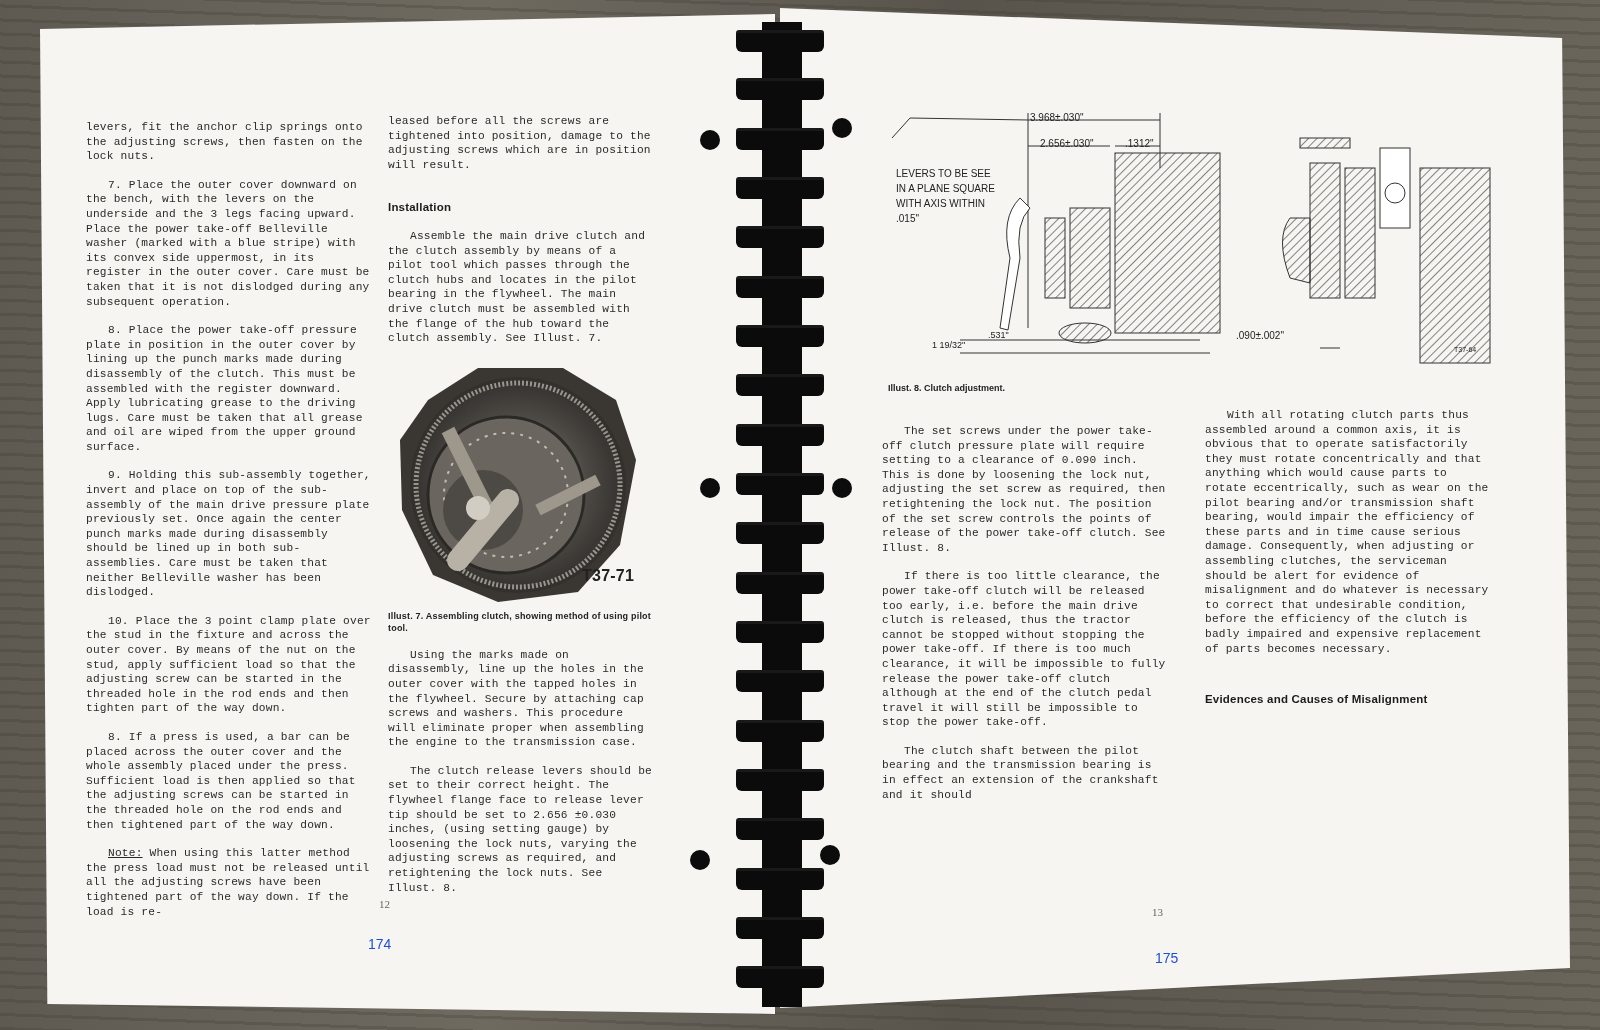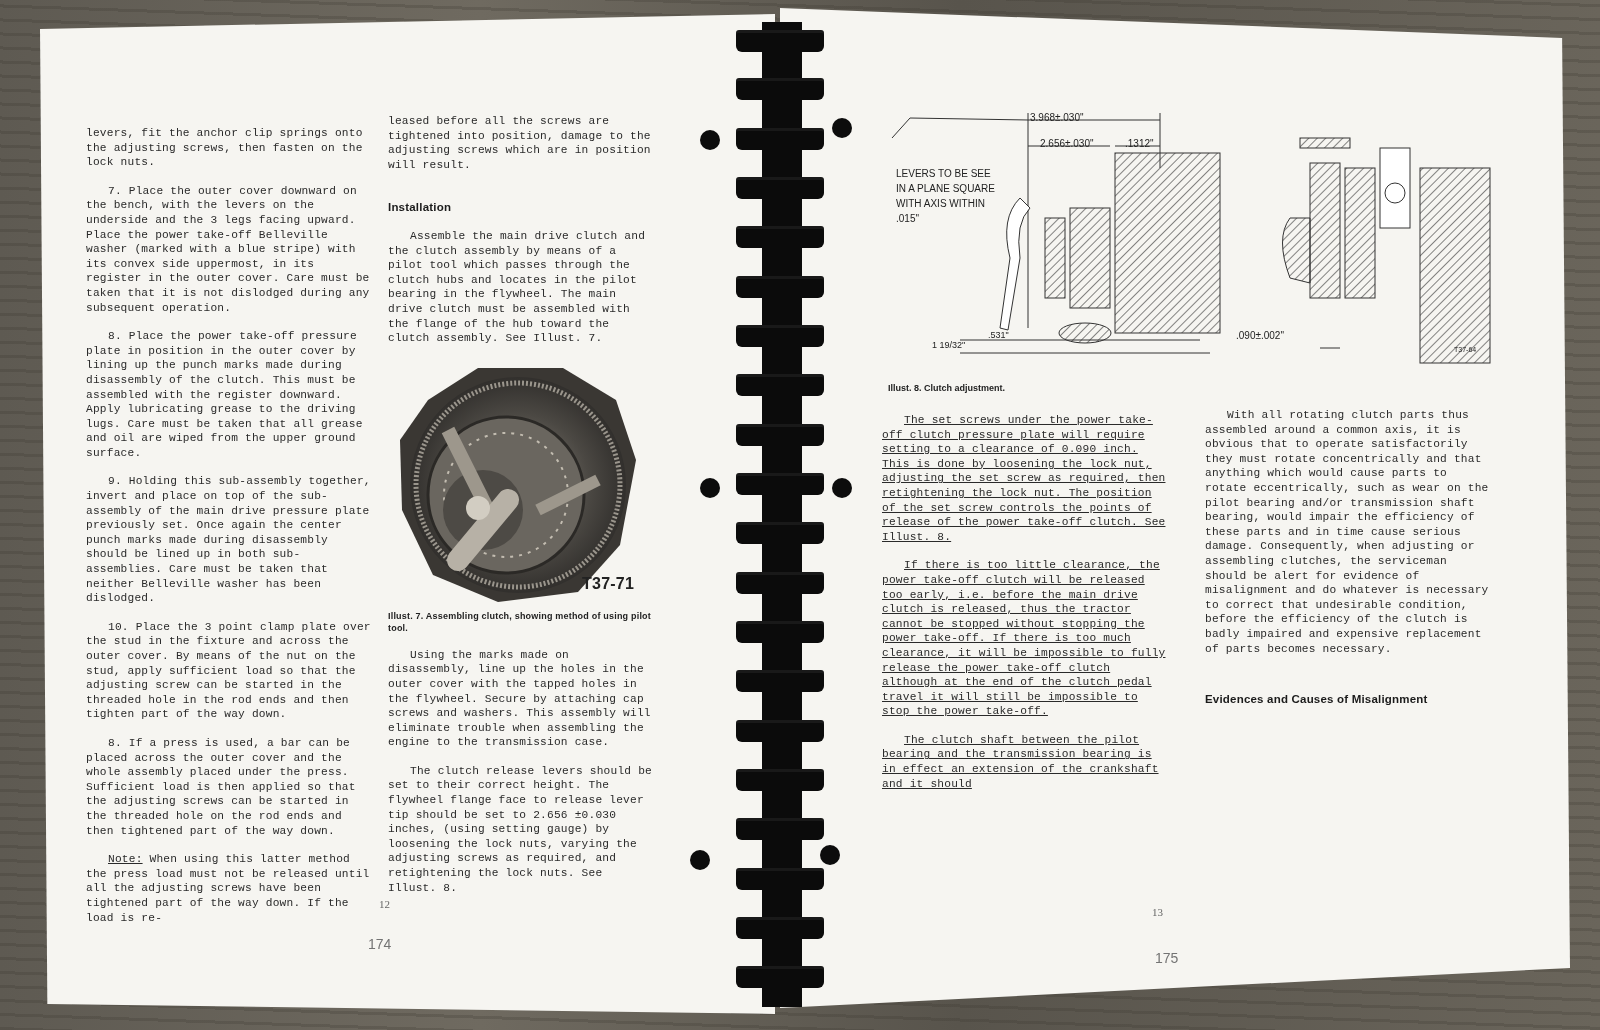--- a/index.html
+++ b/index.html
@@ -16,35 +16,35 @@
   .col{position:absolute;font-family:"Liberation Mono",monospace;font-size:11.2px;
        line-height:14.6px;color:#2a2a2a;letter-spacing:.2px;}
   .col p{margin:0 0 14px 0;text-indent:22px;}
   .col p.nind{text-indent:0;}
   .heading{font-family:"Liberation Sans",sans-serif;font-weight:bold;font-size:11.5px;
            color:#1b1b1b;margin:28px 0 14px 0;text-indent:0;}
   .caption{font-family:"Liberation Sans",sans-serif;font-weight:bold;font-size:9px;
            line-height:12px;color:#222;margin:6px 16px 16px 0;text-indent:0 !important;}
   .u{text-decoration:underline;}
   .pnum{position:absolute;font-family:"Liberation Serif",serif;color:#666;font-size:11px;}
-  .pnum2{position:absolute;font-family:"Liberation Sans",sans-serif;color:#737373;font-size:14px;}
+  .pnum2{position:absolute;font-family:"Liberation Sans",sans-serif;color:#1d4ed8;font-size:14px;}
   .hole{position:absolute;width:20px;height:20px;border-radius:50%;background:#0c0c0c;}
   .spine{position:absolute;left:762px;top:22px;width:40px;height:985px;background:#0b0b0b;}
   .coil{position:absolute;left:736px;width:88px;height:22px;background:#0b0b0b;border-radius:3px 3px 6px 6px;
         box-shadow:inset 0 3px 0 rgba(255,255,255,.06);}
   .fig{position:absolute;}
   .fig-label{position:absolute;font-family:"Liberation Sans",sans-serif;color:#222;}
 </style>
 </head>
 <body>
 
 <div class="wood"></div>
 
 <div class="page" id="page-left">
-  <div class="col" style="left:46px;top:112px;width:290px;">
+  <div class="col" style="left:46px;top:106px;width:290px;">
     <p class="nind">levers, fit the anchor clip springs onto the adjusting screws, then fasten on the lock nuts.</p>
     <p>7.  Place the outer cover downward on the bench, with the levers on the underside and the 3 legs facing upward.   Place the power take-off Belleville washer (marked with a blue stripe) with its convex side uppermost, in its register in the outer cover.  Care must be taken that it is not dislodged during any subsequent operation.</p>
     <p>8.  Place the power take-off pressure plate in position in the outer cover by lining up the punch marks made during disassembly of the clutch.  This must be assembled with the register downward. Apply lubricating grease to the driving lugs.  Care must be taken that all grease and oil are wiped from the upper ground surface.</p>
     <p>9.  Holding this sub-assembly together, invert and place on top of the sub-assembly of the main drive pressure plate previously set.  Once again the center punch marks made during disassembly should be lined up in both sub-assemblies.  Care must be taken that neither Belleville washer has been dislodged.</p>
     <p>10.  Place the 3 point clamp plate over the stud in the fixture and across the outer cover.  By means of the nut on the stud, apply sufficient load so that the adjusting screw can be started in the threaded hole in the rod ends and then tighten part of the way down.</p>
     <p>8.  If a press is used, a bar can be placed across the outer cover and the whole assembly placed under the press. Sufficient load is then applied so that the adjusting screws can be started in the threaded hole on the rod ends and then tightened part of the way down.</p>
     <p><span class="u">Note:</span><span> When using this latter method the press load must not be released until all the adjusting screws have been tightened part of the way down.  If the load is re-</span></p>
   </div>
 
   <div class="col" style="left:348px;top:100px;width:268px;">
@@ -64,24 +64,24 @@
         <circle cx="130" cy="125" r="108" fill="url(#gm)"></circle>
         <circle cx="130" cy="125" r="102" fill="none" stroke="#9a958c" stroke-width="5" stroke-dasharray="2 2"></circle>
         <circle cx="118" cy="135" r="78" fill="#6a665f" stroke="#2b2926" stroke-width="3"></circle>
         <circle cx="118" cy="135" r="62" fill="none" stroke="#c3bdb1" stroke-width="2" stroke-dasharray="3 6"></circle>
         <circle cx="95" cy="150" r="40" fill="#4d4a45"></circle>
         <path d="M60 70 L105 160" stroke="#9d978c" stroke-width="14"></path>
         <path d="M150 150 L210 120" stroke="#9d978c" stroke-width="12"></path>
         <path d="M70 200 L120 140" stroke="#b7b1a6" stroke-width="22" stroke-linecap="round"></path>
         <circle cx="90" cy="148" r="12" fill="#d2cdc2"></circle>
       </svg>
-      <div class="fig-label" style="right:14px;bottom:18px;font-weight:bold;font-size:16px;">T37-71</div>
+      <div class="fig-label" style="right:14px;bottom:26px;font-weight:bold;font-size:16px;">T37-71</div>
     </div>
     <p class="caption">Illust. 7.  Assembling clutch, showing method of using pilot tool.</p>
-    <p>Using the marks made on disassembly, line up the holes in the outer cover with the tapped holes in the flywheel.  Secure by attaching cap screws and washers. This assembly will eliminate trouble when assembling the engine to the transmission case.</p>
+    <p>Using the marks made on disassembly, line up the holes in the outer cover with the tapped holes in the flywheel.  Secure by attaching cap screws and washers. This procedure will eliminate proper when assembling the engine to the transmission case.</p>
     <p>The clutch release levers should be set to their correct height.  The flywheel flange face to release lever tip should be set to 2.656 ±0.030 inches, (using setting gauge) by loosening the lock nuts, varying the adjusting screws as required, and retightening the lock nuts.  See Illust. 8.</p>
   </div>
 
   <div class="pnum" style="left:295px;top:884px;margin-left:44px;">12</div>
   <div class="pnum2" style="left:328px;top:922px;">174</div>
 </div>
 
 <div class="page" id="page-right">
   <div class="fig" style="left:100px;top:100px;width:620px;height:280px;">
     <svg width="620" height="280" viewBox="0 0 620 280">
@@ -124,21 +124,21 @@
       <div>WITH AXIS WITHIN</div>
       <div>.015"</div>
     </div>
     <div class="fig-label" style="left:108px;top:222px;font-size:9px;">.531"</div>
     <div class="fig-label" style="left:52px;top:232px;font-size:9px;">1 19/32"</div>
     <div class="fig-label" style="left:356px;top:222px;font-size:10px;">.090±.002"</div>
     <div class="fig-label" style="left:574px;top:238px;font-size:7px;">T37-64</div>
     <div class="caption fig-label" style="left:8px;top:268px;">Illust. 8.  Clutch adjustment.</div>
   </div>
 
-  <div class="col" style="left:102px;top:405px;width:290px;text-decoration:underline;">
+  <div class="col" style="left:102px;top:416px;width:290px;">
     <p>The set screws under the power take-off clutch pressure plate will require setting to a clearance of 0.090 inch.  This is done by loosening the lock nut, adjusting the set screw as required, then retightening the lock nut.  The position of the set screw controls the points of release of the power take-off clutch.  See Illust. 8.</p>
     <p>If there is too little clearance, the power take-off clutch will be released too early, i.e. before the main drive clutch is released, thus the tractor cannot be stopped without stopping the power take-off.  If there is too much clearance, it will be impossible to fully release the power take-off clutch although at the end of the clutch pedal travel it will still be impossible to stop the power take-off.</p>
     <p>The clutch shaft between the pilot bearing and the transmission bearing is in effect an extension of the crankshaft and it should</p>
   </div>
 
   <div class="col" style="left:425px;top:400px;width:285px;">
     <p>With all rotating clutch parts thus assembled around a common axis, it is obvious that to operate satisfactorily they must rotate concentrically and that anything which would cause parts to rotate eccentrically, such as wear on the pilot bearing and/or transmission shaft bearing, would impair the efficiency of these parts and in time cause serious damage.  Consequently, when adjusting or assembling clutches, the serviceman should be alert for evidence of misalignment and do whatever is necessary to correct that undesirable condition, before the efficiency of the clutch is badly impaired and expensive replacement of parts becomes necessary.</p>
     <div class="heading" style="margin-top:36px;">Evidences and Causes of Misalignment</div>
   </div>
 

